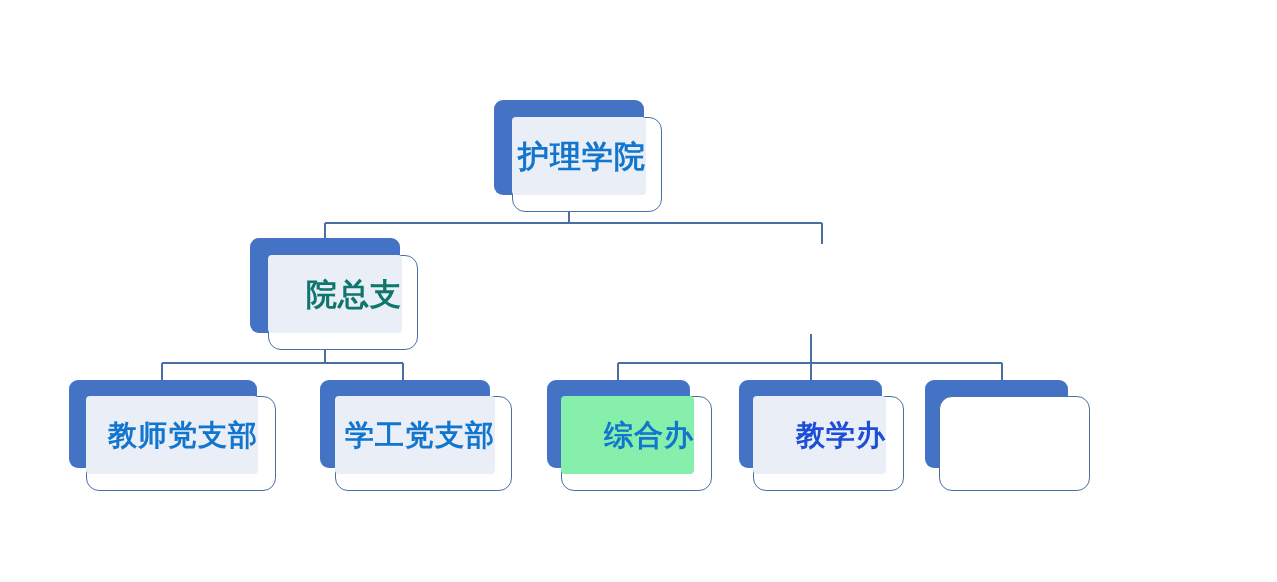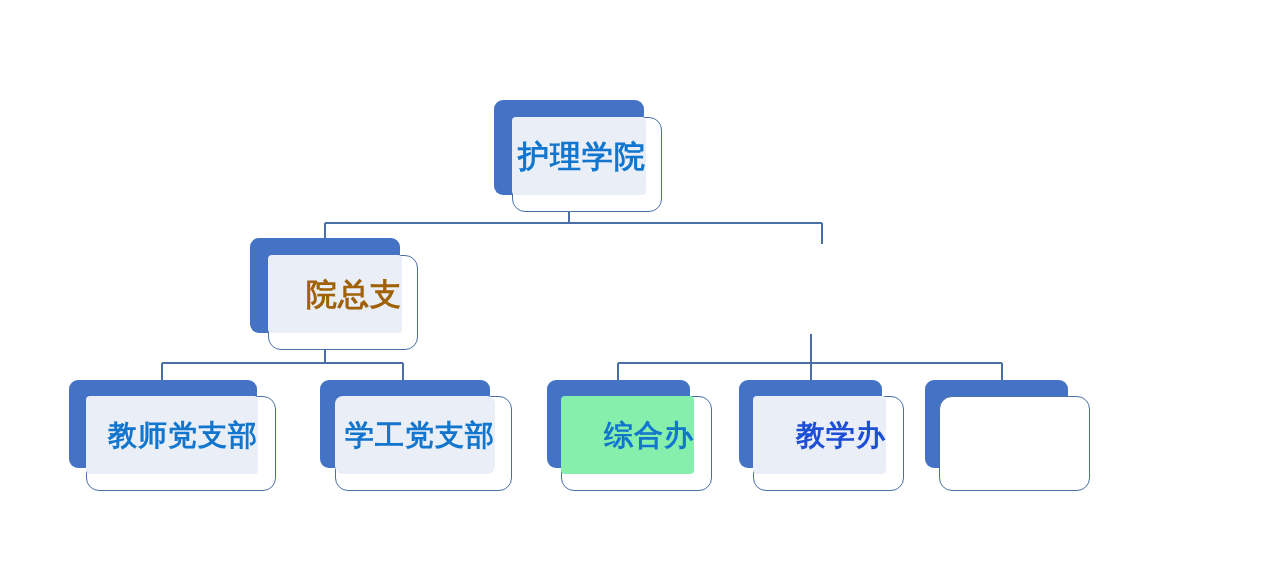--- a/index.html
+++ b/index.html
@@ -117,37 +117,37 @@
     <div class="outline" style="left: 18px; top: 17px; width: 150px; height: 95px; border-color: rgb(74, 111, 165);"></div>
     <div class="plate" style="left: 18px; top: 17px; width: 134px; height: 78px; background: rgb(234, 239, 247);">
       <span class="label" style="color: rgb(19, 118, 206);">护理学院</span>
     </div>
   </div>
 
   <div class="node tier-2" style="left:250px; top:238px; width:170px; height:112px;">
     <div class="slab" style="width: 150px; height: 95px; background: rgb(68, 114, 196);"></div>
     <div class="outline" style="left: 18px; top: 17px; width: 150px; height: 95px; border-color: rgb(74, 111, 165);"></div>
     <div class="plate" style="left: 18px; top: 17px; width: 134px; height: 78px; background: rgb(234, 239, 247);">
-      <span class="label" style="color: #a16207; margin-left: 46px;">院总支</span>
+      <span class="label" style="color: #0f766e; margin-left: 46px;">院总支</span>
     </div>
   </div>
 
 
   <div class="node tier-3" style="left:69px; top:380px; width:208px; height:112px;">
     <div class="slab" style="width: 188px; height: 88px; background: rgb(68, 114, 196);"></div>
     <div class="outline" style="left: 17px; top: 16px; width: 190px; height: 95px; border-color: rgb(74, 111, 165);"></div>
     <div class="plate" style="left: 17px; top: 16px; width: 172px; height: 78px; background: rgb(234, 239, 247);">
       <span class="label" style="color: rgb(19, 118, 206);">教师党支部</span>
     </div>
   </div>
 
   <div class="node tier-3" style="left:320px; top:380px; width:192px; height:112px;">
     <div class="slab" style="width: 170px; height: 88px; background: rgb(68, 114, 196);"></div>
     <div class="outline" style="left: 15px; top: 16px; width: 177px; height: 95px; border-color: rgb(74, 111, 165);"></div>
-    <div class="plate" style="left: 15px; top: 16px; width: 160px; height: 78px; background: rgb(234, 239, 247); border-radius: 8px;">
+    <div class="plate" style="left: 15px; top: 16px; width: 160px; height: 78px; background: rgb(234, 239, 247);">
       <span class="label" style="color: rgb(19, 118, 206);">学工党支部</span>
     </div>
   </div>
 
   <div class="node tier-3" style="left:547px; top:380px; width:165px; height:112px;">
     <div class="slab" style="width: 143px; height: 88px; background: rgb(68, 114, 196);"></div>
     <div class="outline" style="left: 14px; top: 16px; width: 151px; height: 95px; border-color: rgb(74, 111, 165);"></div>
     <div class="plate" style="left: 14px; top: 16px; width: 133px; height: 78px; background: #86efac;">
       <span class="label" style="color: rgb(19, 118, 206);">综合办</span>
     </div>

